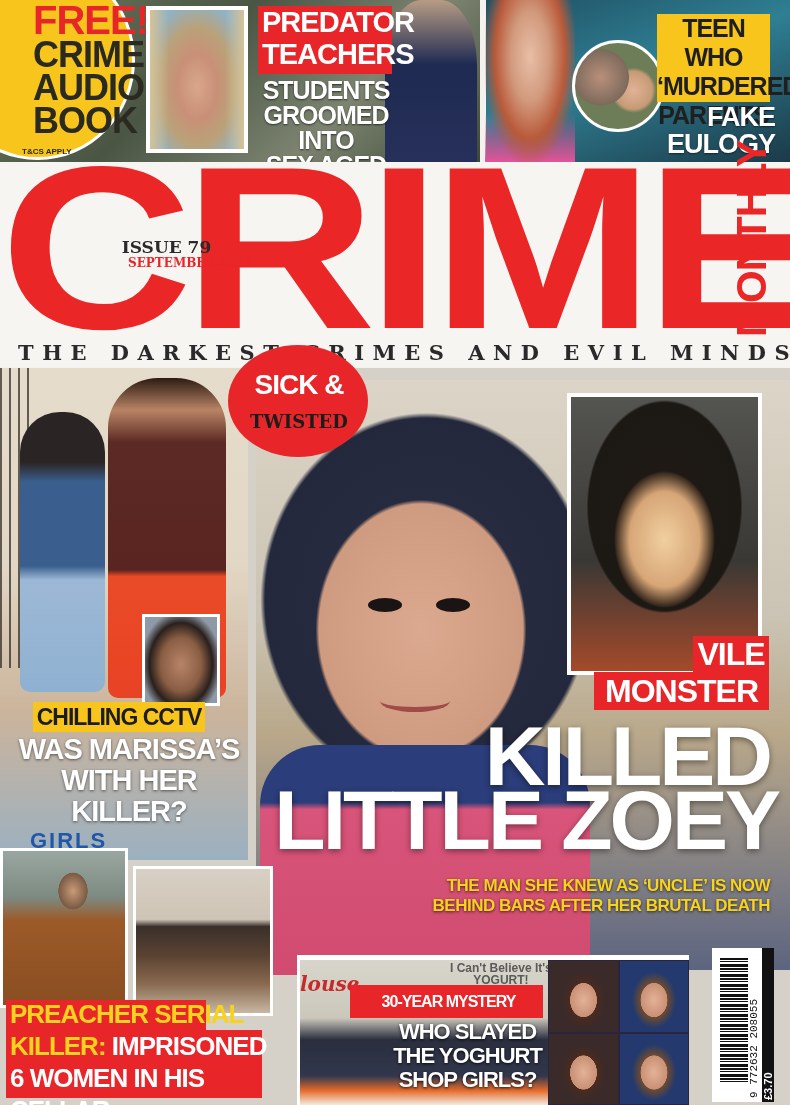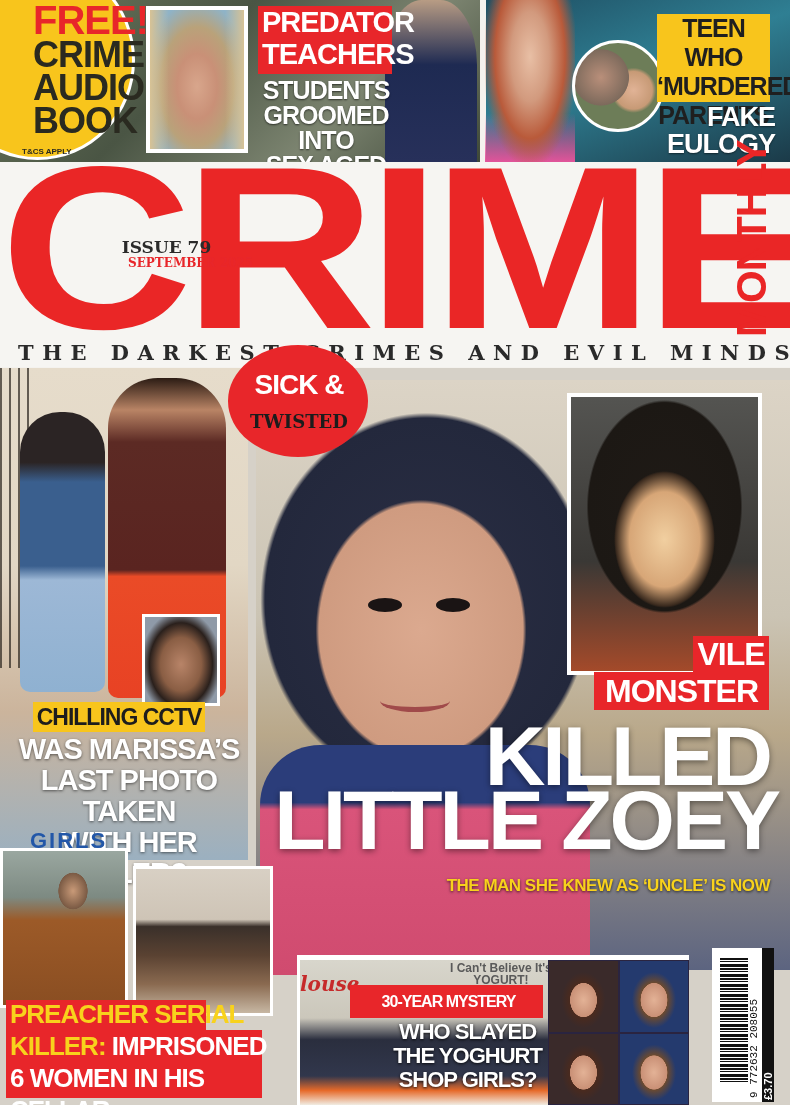--- a/index.html
+++ b/index.html
@@ -226,29 +226,29 @@
 <div id="monster-photo" class="abs"></div>
 <div id="vile-box" class="abs"></div>
 <div id="monster-box" class="abs"></div>
 <div id="vile-text" class="abs cond">VILE</div>
 <div id="monster-text" class="abs cond">MONSTER</div>
 
 <div id="chilling-box" class="abs"></div>
 <div id="chilling-text" class="abs cond">CHILLING CCTV</div>
 <div id="marissa-text" class="abs cond">
   <div>WAS MARISSA’S</div>
-  <div>LAST PHOTO TAKEN</div>
   <div>WITH HER KILLER?</div>
 </div>
 <div id="team-text" class="abs">GIRLS</div>
 
 <div id="killed-text" class="abs cond">KILLED</div>
 <div id="little-text" class="abs cond">LITTLE ZOEY</div>
 <div id="uncle-text" class="abs cond">
   <div>THE MAN SHE KNEW AS ‘UNCLE’ IS NOW</div>
+  <div>BEHIND BARS AFTER HER BRUTAL DEATH</div>
 </div>
 
 <div id="preacher-photo1" class="abs"></div>
 <div id="preacher-photo2" class="abs"></div>
 <div id="preacher-box1" class="abs"></div>
 <div id="preacher-box2" class="abs"></div>
 <div id="preacher-text" class="abs cond">
   <div class="y">PREACHER SERIAL</div>
   <div><span class="y">KILLER:</span><span> IMPRISONED</span></div>
   <div>6 WOMEN IN HIS CELLAR</div>

